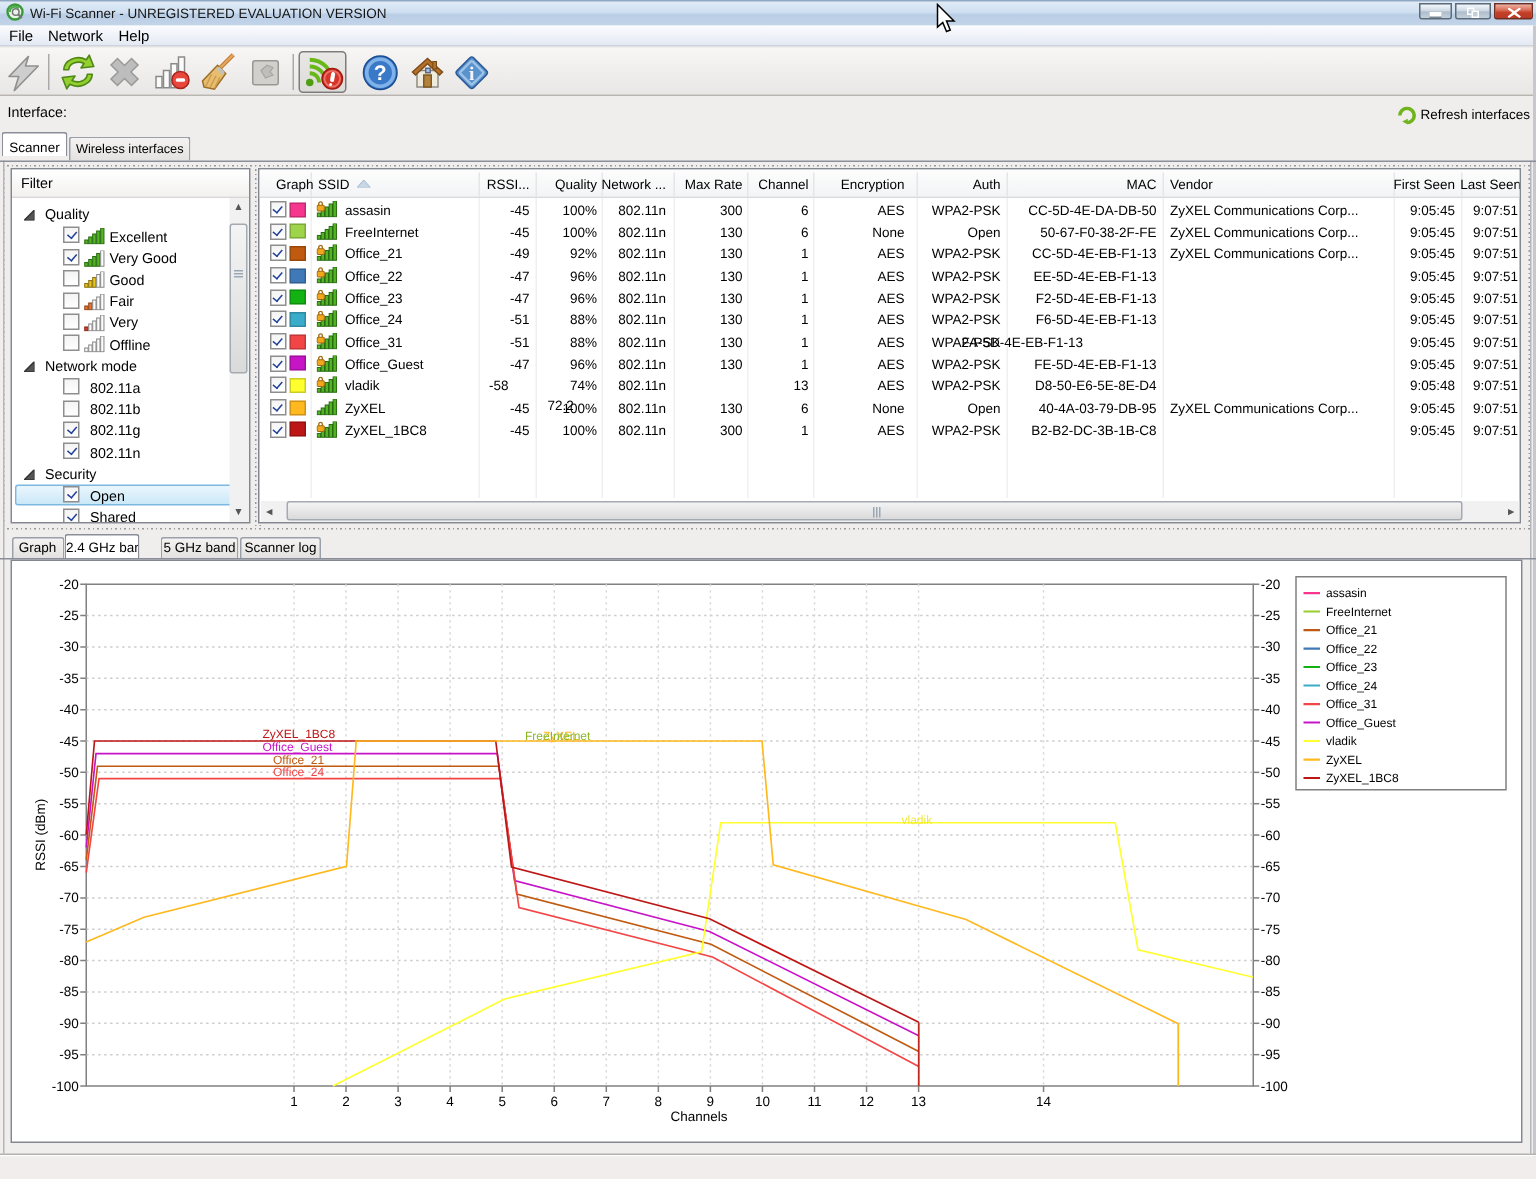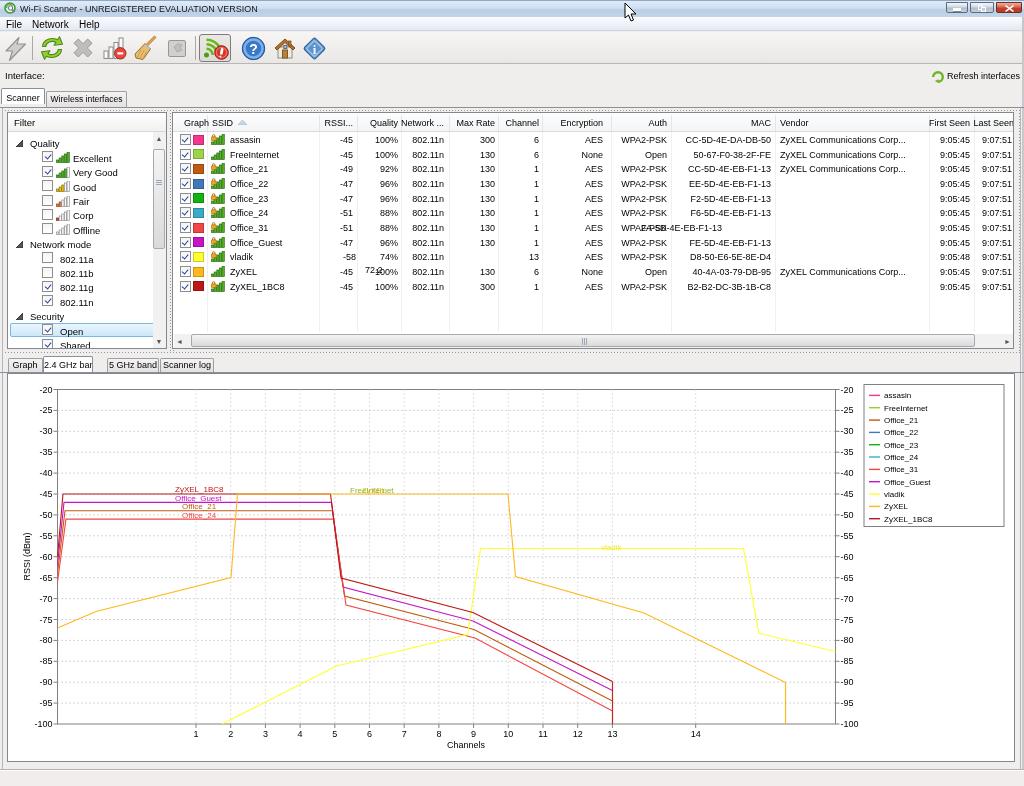--- a/index.html
+++ b/index.html
@@ -177,21 +177,21 @@
     </svg>
 <div class="ab" style="left:65px;top:83.0px;font-size:9.5px">Fair</div>
 <div class="chk" style="left:34px;top:95.9px"></div>
 <svg class="ab" style="left:48px;top:96.9px" width="14" height="11" viewBox="0 0 14 11">
       <rect x="0.5" y="8" width="2.2" height="2.5" fill="#d94232" stroke="#8a2418" stroke-width="0.7"></rect>
       <rect x="3.15" y="6" width="2.2" height="4.5" fill="#fdfdfd" stroke="#8a8a8a" stroke-width="0.7"></rect>
       <rect x="5.8" y="4" width="2.2" height="6.5" fill="#fdfdfd" stroke="#8a8a8a" stroke-width="0.7"></rect>
       <rect x="8.45" y="2" width="2.2" height="8.5" fill="#fdfdfd" stroke="#8a8a8a" stroke-width="0.7"></rect>
       <rect x="11.1" y="0" width="2.2" height="10.5" fill="#fdfdfd" stroke="#8a8a8a" stroke-width="0.7"></rect>
     </svg>
-<div class="ab" style="left:65px;top:97.4px;font-size:9.5px">Corp</div>
+<div class="ab" style="left:65px;top:97.4px;font-size:9.5px">Very</div>
 <div class="chk" style="left:34px;top:110.3px"></div>
 <svg class="ab" style="left:48px;top:111.3px" width="14" height="11" viewBox="0 0 14 11">
       <rect x="0.5" y="8" width="2.2" height="2.5" fill="#fdfdfd" stroke="#8a8a8a" stroke-width="0.7"></rect>
       <rect x="3.15" y="6" width="2.2" height="4.5" fill="#fdfdfd" stroke="#8a8a8a" stroke-width="0.7"></rect>
       <rect x="5.8" y="4" width="2.2" height="6.5" fill="#fdfdfd" stroke="#8a8a8a" stroke-width="0.7"></rect>
       <rect x="8.45" y="2" width="2.2" height="8.5" fill="#fdfdfd" stroke="#8a8a8a" stroke-width="0.7"></rect>
       <rect x="11.1" y="0" width="2.2" height="10.5" fill="#fdfdfd" stroke="#8a8a8a" stroke-width="0.7"></rect>
     </svg>
 <div class="ab" style="left:65px;top:111.8px;font-size:9.5px">Offline</div>
 <svg class="ab" style="left:8px;top:127.7px" width="7" height="7" viewBox="0 0 7 7">
@@ -465,21 +465,21 @@
 <svg class="ab" style="left:37.5px;top:1.5px" width="14" height="11" viewBox="0 0 14 11">
         <rect x="0.5" y="8" width="2.2" height="2.5" fill="#55b425" stroke="#2a6e14" stroke-width="0.7"></rect>
         <rect x="3.15" y="6" width="2.2" height="4.5" fill="#55b425" stroke="#2a6e14" stroke-width="0.7"></rect>
         <rect x="5.8" y="4" width="2.2" height="6.5" fill="#55b425" stroke="#2a6e14" stroke-width="0.7"></rect>
         <rect x="8.45" y="2" width="2.2" height="8.5" fill="#55b425" stroke="#2a6e14" stroke-width="0.7"></rect>
         <rect x="11.1" y="0" width="2.2" height="10.5" fill="#55b425" stroke="#2a6e14" stroke-width="0.7"></rect>
         <rect x="0.4" y="2.8" width="4.8" height="3.8" rx="0.7" fill="#f2a81d" stroke="#a06a10" stroke-width="0.7"></rect>
         <path d="M1.5 2.8 V1.8 A1.2 1.2 0 0 1 3.9 1.8 V2.8" fill="none" stroke="#a06a10" stroke-width="0.9"></path>
       </svg>
 <div class="cell" style="left:57px;top:2.5px">vladik</div>
-<div class="cell" style="left:53px;top:2.5px;width:130px;text-align:right">-58</div>
+<div class="cell" style="left:36px;top:2.5px;width:130px;text-align:right">-58</div>
 <div class="cell" style="left:95px;top:2.5px;width:130px;text-align:right">74%</div>
 <div class="cell" style="left:141px;top:2.5px;width:130px;text-align:right">802.11n</div>
 <div class="cell" style="left:192px;top:15px;width:130px;text-align:left">72.2</div>
 <div class="cell" style="left:236px;top:2.5px;width:130px;text-align:right">13</div>
 <div class="cell" style="left:300px;top:2.5px;width:130px;text-align:right">AES</div>
 <div class="cell" style="left:364px;top:2.5px;width:130px;text-align:right">WPA2-PSK</div>
 <div class="cell" style="left:468px;top:2.5px;width:130px;text-align:right">D8-50-E6-5E-8E-D4</div>
 <div class="cell" style="left:667px;top:2.5px;width:130px;text-align:right">9:05:48</div>
 <div class="cell" style="left:709px;top:2.5px;width:130px;text-align:right">9:07:51</div>
 </div>

